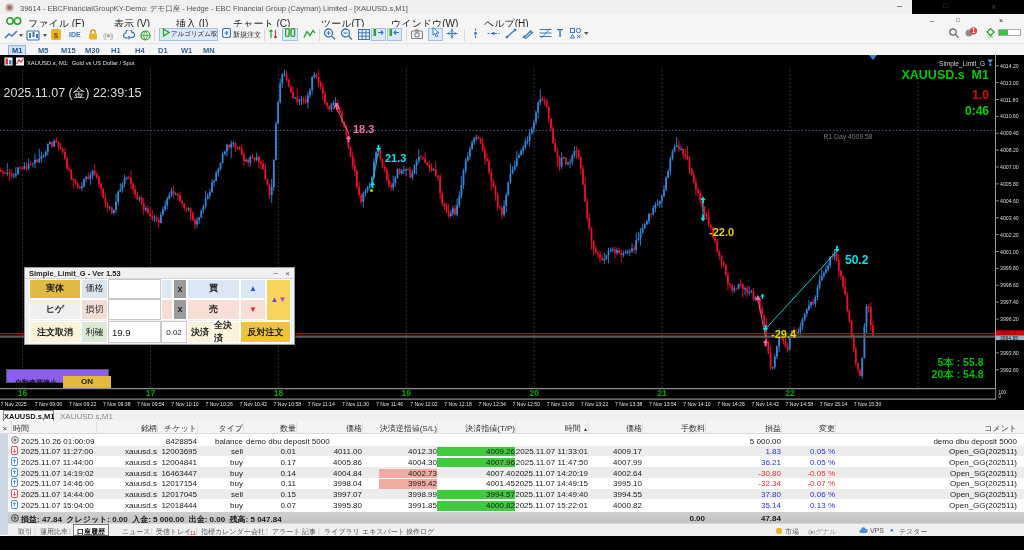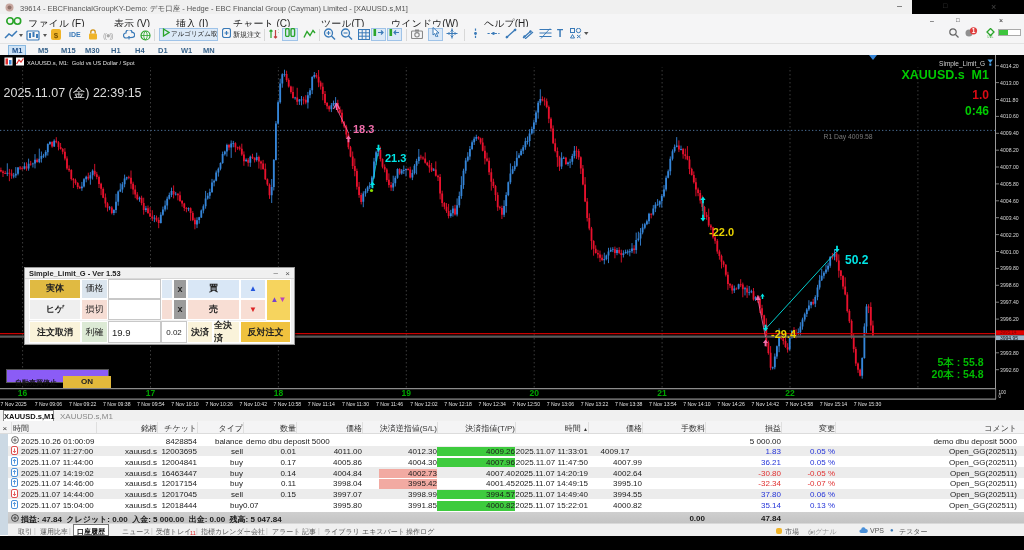--- a/index.html
+++ b/index.html
@@ -454,21 +454,21 @@
           </svg></span>
 <div class="c" style="left:21px;width:76px;text-align:left">2025.11.07 11:27:00</div>
 <div class="c" style="left:96px;width:61px;text-align:right">xauusd.s</div>
 <div class="c" style="left:157px;width:40px;text-align:right">12003695</div>
 <div class="c" style="left:197px;width:46px;text-align:right">sell</div>
         <div class="c" style="left:243px;width:53px;text-align:right">0.01</div>
         <div class="c" style="left:296px;width:66px;text-align:right">4011.00</div>
         <div class="c" style="left:379px;width:58px;text-align:right">4012.30</div>
         <div class="c" style="left:437px;width:78px;background:#3ecb3e;text-align:right">4009.26</div>
         <div class="c" style="left:515px;width:73px;text-align:right">2025.11.07 11:33:01</div>
-        <div class="c" style="left:588px;width:54px;text-align:center">4009.17</div>
+        <div class="c" style="left:588px;width:54px;text-align:right">4009.17</div>
 <div class="c" style="left:705px;width:76px;text-align:right;color:#2433d8">1.83</div>
 <div class="c" style="left:781px;width:54px;text-align:right;color:#2433d8">0.05 %</div>
 <div class="c" style="left:835px;width:182px;text-align:right">Open_GG(202511)</div>
 </div>
 <div class="trow" style="top:35.4px;background:#fff">
 <span class="ric"><svg width="7" height="9" viewBox="0 0 7 9">
             <rect x="0.5" y="0.5" width="6" height="8" rx="1.5" fill="#fff" stroke="#4a90d9" stroke-width="1"></rect>
             <path d="M3.5 6.5v-4M2 4L3.5 2.4 5 4" stroke="#4a90d9" stroke-width="0.9" fill="none"></path>
           </svg></span>
 <div class="c" style="left:21px;width:76px;text-align:left">2025.11.07 11:44:00</div>
@@ -544,21 +544,21 @@
 </div>
 <div class="trow" style="top:78.2px;background:#fff">
 <span class="ric"><svg width="7" height="9" viewBox="0 0 7 9">
             <rect x="0.5" y="0.5" width="6" height="8" rx="1.5" fill="#fff" stroke="#4a90d9" stroke-width="1"></rect>
             <path d="M3.5 6.5v-4M2 4L3.5 2.4 5 4" stroke="#4a90d9" stroke-width="0.9" fill="none"></path>
           </svg></span>
 <div class="c" style="left:21px;width:76px;text-align:left">2025.11.07 15:04:00</div>
 <div class="c" style="left:96px;width:61px;text-align:right">xauusd.s</div>
 <div class="c" style="left:157px;width:40px;text-align:right">12018444</div>
 <div class="c" style="left:197px;width:46px;text-align:right">buy</div>
-        <div class="c" style="left:243px;width:53px;">0.07</div>
+        <div class="c" style="left:243px;width:53px;text-align:right">0.07</div>
         <div class="c" style="left:296px;width:66px;text-align:right">3995.80</div>
         <div class="c" style="left:379px;width:58px;text-align:right">3991.85</div>
         <div class="c" style="left:437px;width:78px;background:#3ecb3e;text-align:right">4000.82</div>
         <div class="c" style="left:515px;width:73px;text-align:right">2025.11.07 15:22:01</div>
         <div class="c" style="left:588px;width:54px;text-align:right">4000.82</div>
 <div class="c" style="left:705px;width:76px;text-align:right;color:#2433d8">35.14</div>
 <div class="c" style="left:781px;width:54px;text-align:right;color:#2433d8">0.13 %</div>
 <div class="c" style="left:835px;width:182px;text-align:right">Open_GG(202511)</div>
 </div>
  <div id="sumrow">

